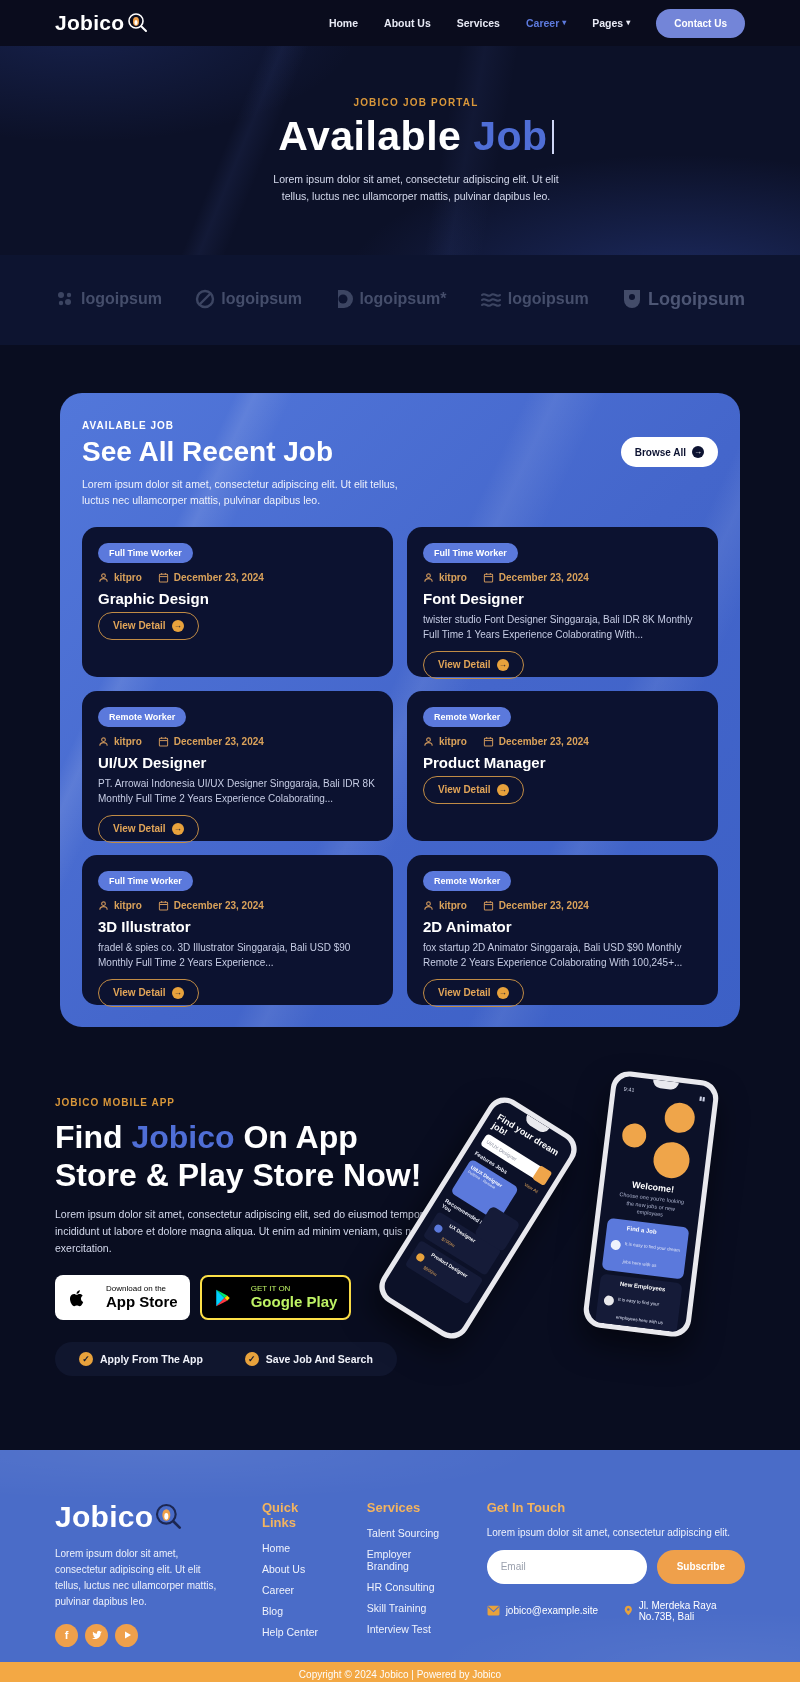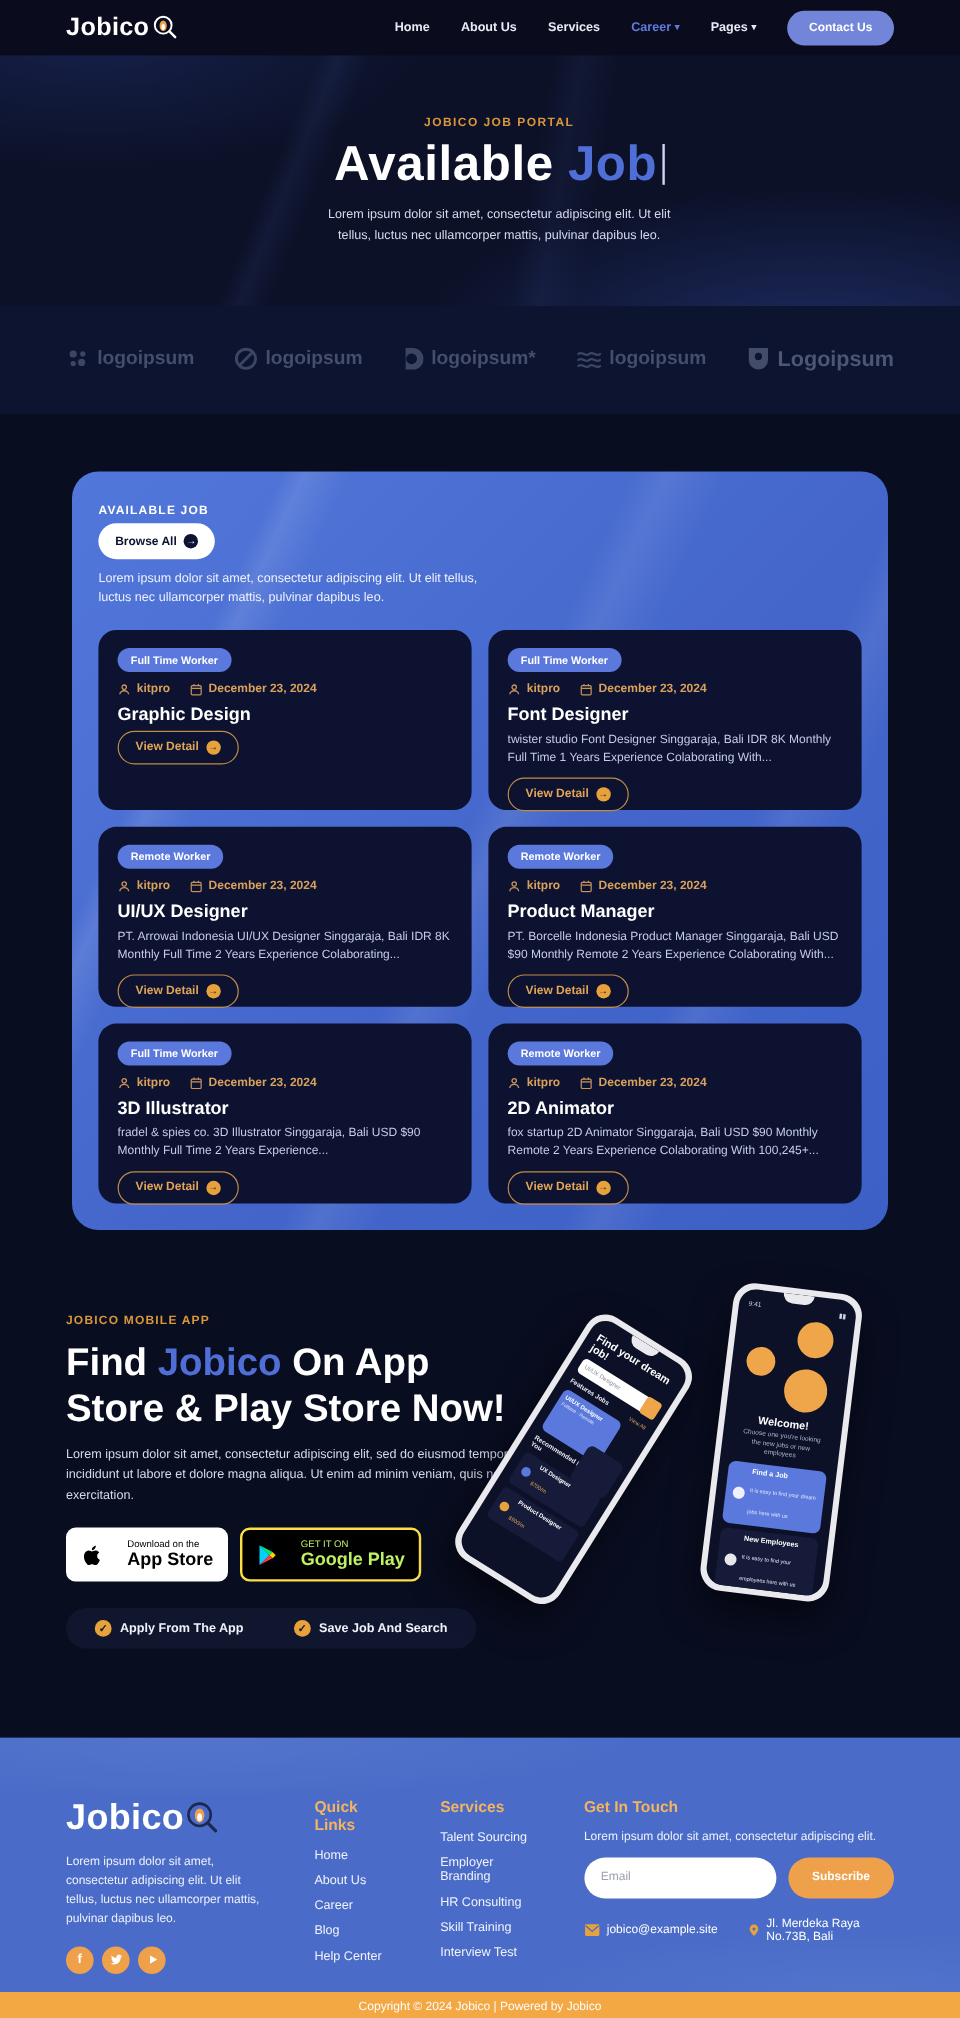--- a/index.html
+++ b/index.html
@@ -283,20 +283,21 @@
         </svg>
       <span>Logoipsum</span>
     </div>
   </div>
 </section>
 
 <section class="main-section">
   <div class="panel">
     <div class="panel-eyebrow">AVAILABLE JOB</div>
     <div class="panel-head">
+      <h2 class="panel-title">See All Recent Job</h2>
       <button class="browse-btn">
         <span>Browse All</span>
         <span class="circle-arrow">→</span>
       </button>
     </div>
     <p class="panel-desc">Lorem ipsum dolor sit amet, consectetur adipiscing elit. Ut elit tellus, luctus nec ullamcorper mattis, pulvinar dapibus leo.</p>
 
     <div class="job-grid">
 
       <article class="job-card">
@@ -412,21 +413,20 @@
                   <rect x="3" y="5" width="18" height="17" rx="2"></rect>
                   <line x1="3" y1="10" x2="21" y2="10"></line>
                   <line x1="8" y1="2" x2="8" y2="6"></line>
                   <line x1="16" y1="2" x2="16" y2="6"></line>
                 </g>
               </svg>
             <span>December 23, 2024</span>
           </span>
         </div>
         <h3 class="job-title">Product Manager</h3>
-        <p class="job-desc">PT. Borcelle Indonesia Product Manager Singgaraja, Bali USD $90 Monthly Remote 2 Years Experience Colaborating With...</p>
         <button class="view-btn">
           <span>View Detail</span>
           <span class="circle-arrow">→</span>
         </button>
       </article>
 
       <article class="job-card">
         <span class="badge">Full Time Worker</span>
         <div class="job-meta">
           <span class="meta-item">

